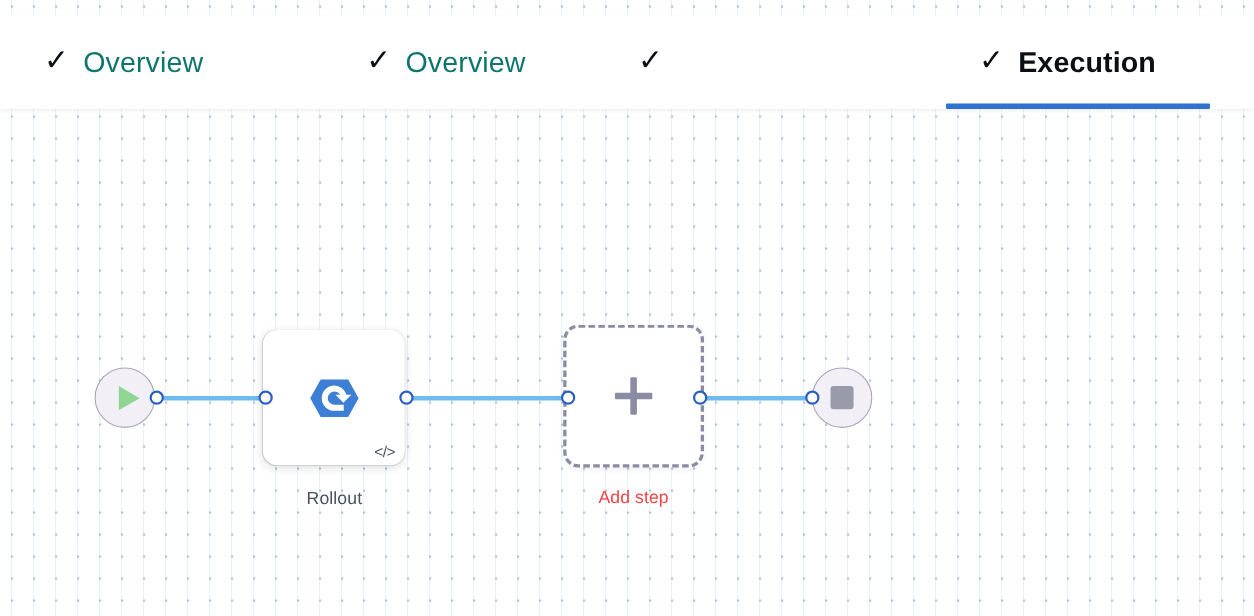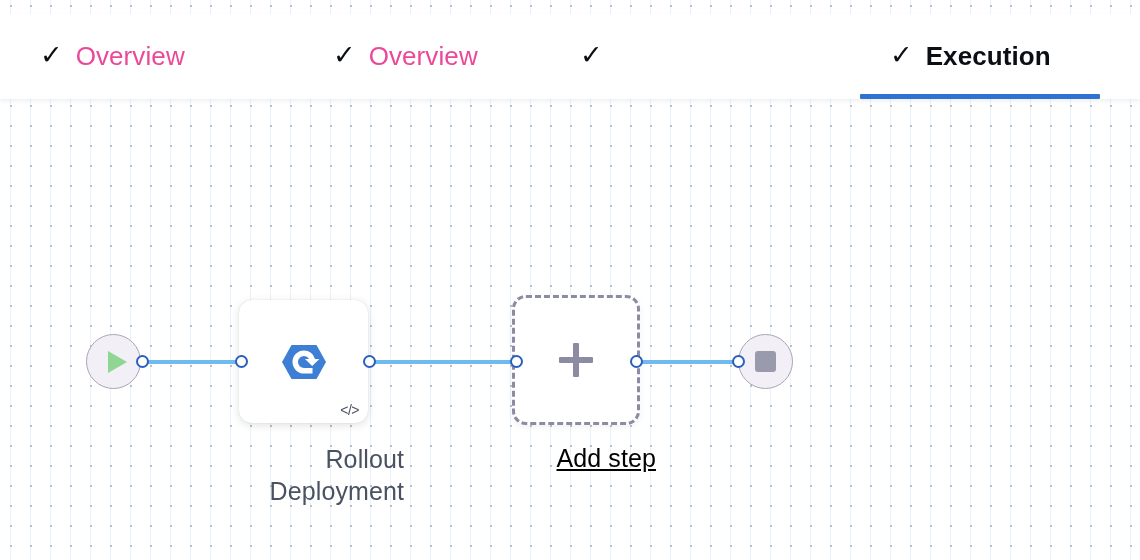--- a/index.html
+++ b/index.html
@@ -60,21 +60,21 @@
   .tab .check {
     font-size: 27px;
     line-height: 1;
     color: #0b0f14;
     font-weight: 400;
     display: block;
     margin-top: -2px;
   }
   .tab .tab-label {
     font-size: 26px;
-    color: #ec4899;
+    color: #0f766e;
     letter-spacing: 0.1px;
     white-space: nowrap;
   }
   .tab.active .tab-label {
     font-weight: bold;
     color: #0b0f14;
   }
   .tab .underline {
     position: absolute;
     left: 0;
@@ -230,37 +230,36 @@
     position: absolute;
     background: #8b8ba3;
     border-radius: 1px;
   }
   .plus:before { left: 0; top: 14px; width: 34px; height: 6px; }
   .plus:after  { top: 0; left: 14px; height: 34px; width: 6px; }
 
   
   .caption {
     position: absolute;
-    text-align: right;
-    font-size: 25px;
+    text-align: center;
+    font-size: 16px;
     color: #4a5262;
     line-height: 1.26;
     letter-spacing: 0.1px;
   }
   #caption-step {
     left: 204px;
     top: 345px;
     width: 200px;
   }
   #caption-add {
     left: 496px;
     top: 344px;
     width: 160px;
-    color: #000000;
-    text-decoration: underline;
+    color: #ef4444;
   }
 </style>
 </head>
 <body>
 
 <div class="app">
 
   <div class="canvas"></div>
 
   <div class="tabbar">
@@ -312,21 +311,20 @@
         <svg viewBox="0 0 50 50" width="50" height="50" xmlns="http://www.w3.org/2000/svg">
           <path d="M12.5 8 H37.5 L47 25 L37.5 42 H12.5 L3 25 Z" fill="#3d7fd4"></path>
           <path d="M25 13.5 a11.5 11.5 0 1 0 0 23 h8.5 v-5.5 h-8.5 a6 6 0 1 1 0-12 a6 6 0 0 1 5.1 2.9 h-4.1 l7.2 7.2 l7.2-7.2 h-4.4 A11.5 11.5 0 0 0 25 13.5 Z" fill="#ffffff"></path>
         </svg>
       </span>
       <span class="code-badge">&lt;/&gt;</span>
     </div>
 
     <div class="caption" id="caption-step">
       <div>Rollout</div>
-      <div>Deployment</div>
     </div>
 
     <div class="add-node">
       <span class="plus"></span>
     </div>
     <div class="caption" id="caption-add">Add step</div>
 
     <div class="round-node" id="node-end">
       <span class="stop-sq"></span>
     </div>

